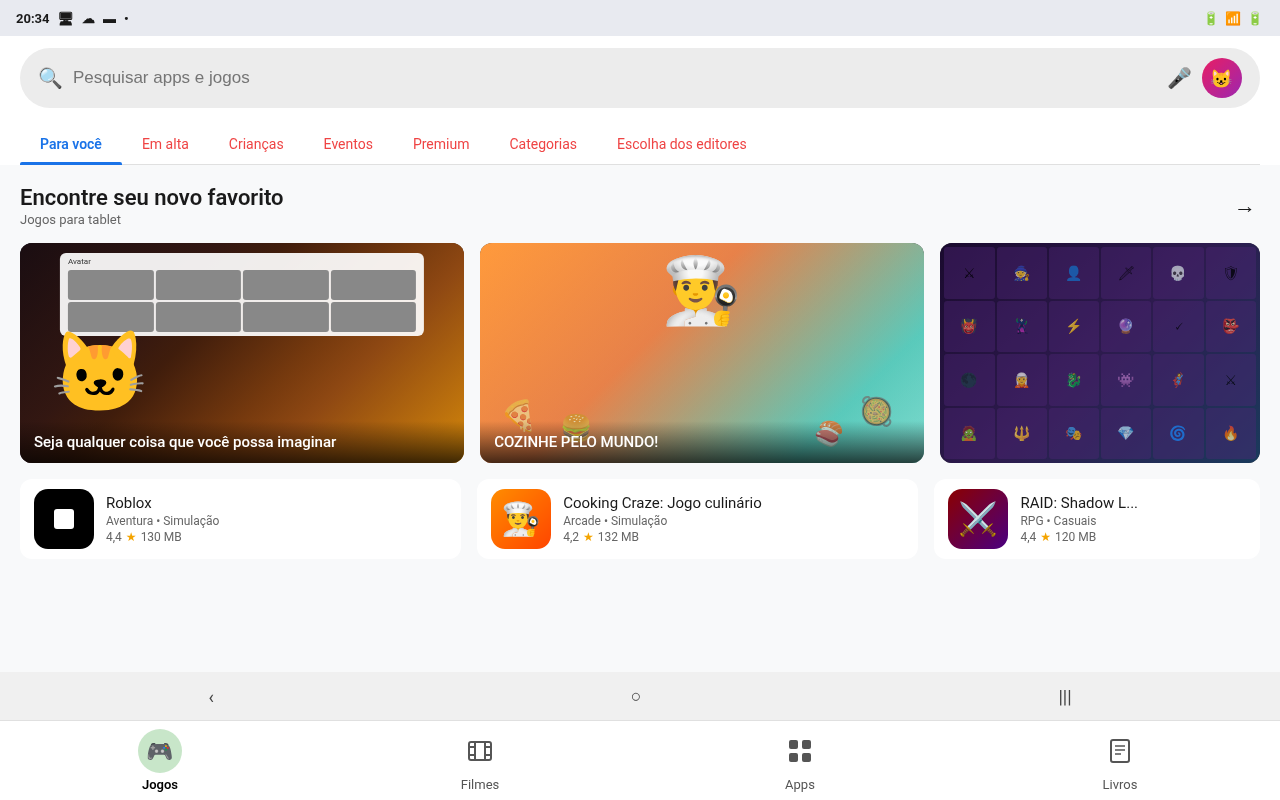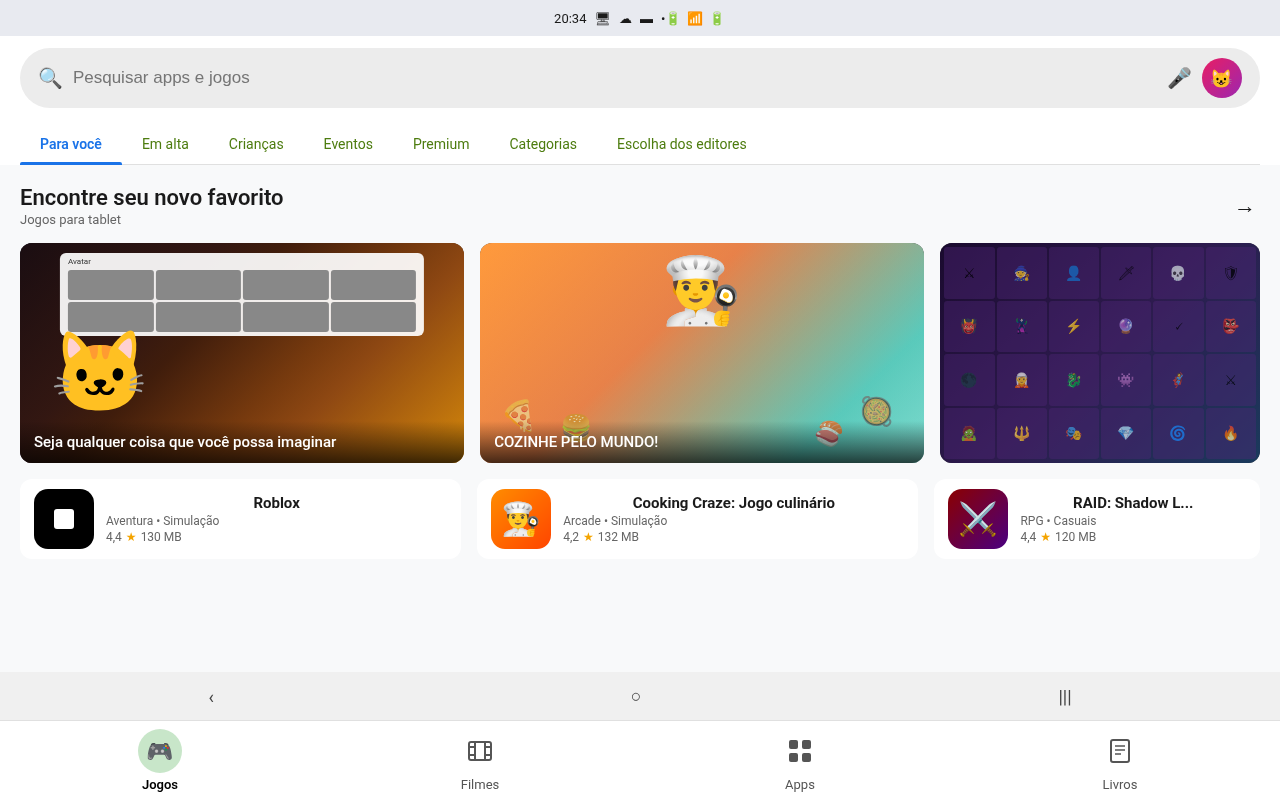--- a/index.html
+++ b/index.html
@@ -11,24 +11,24 @@
       overflow: hidden;
       position: relative;
     }
 
     
     .status-bar {
       background: #e8eaf0;
       height: 36px;
       display: flex;
       align-items: center;
-      justify-content: center;
+      justify-content: space-between;
       padding: 0 16px;
       font-size: 13px;
-      font-weight: 400;
+      font-weight: 700;
       color: #1a1a1a;
     }
     .status-left { display: flex; align-items: center; gap: 8px; }
     .status-right { display: flex; align-items: center; gap: 6px; }
 
     
     .top-area {
       background: #ffffff;
       padding: 12px 20px 0 20px;
     }
@@ -69,21 +69,21 @@
 
     
     .nav-tabs {
       display: flex;
       gap: 0;
       border-bottom: 1px solid #e0e0e0;
     }
     .nav-tab {
       padding: 12px 20px;
       font-size: 14px;
-      color: #4d7c0f;
+      color: #ef4444;
       cursor: pointer;
       white-space: nowrap;
       position: relative;
       font-weight: 400;
     }
     .nav-tab.active {
       color: #1a73e8;
       font-weight: 600;
     }
     .nav-tab.active::after {
@@ -217,21 +217,21 @@
       background: #000;
       color: white;
     }
     .cooking-icon-bg {
       background: linear-gradient(135deg, #ff8c00, #ff4500);
     }
     .raid-icon-bg {
       background: linear-gradient(135deg, #8b0000, #4a0080);
     }
     .app-info { flex: 1; }
-    .app-name { font-size: 15px; font-weight: 700; color: #1a1a1a; text-align: center; }
+    .app-name { font-size: 15px; font-weight: 400; color: #1a1a1a; }
     .app-category { font-size: 12px; color: #666; margin-top: 2px; }
     .app-meta { font-size: 12px; color: #666; margin-top: 2px; display: flex; align-items: flex-end; gap: 4px; }
     .star { color: #f4a400; }
 
     
     .bottom-nav {
       position: absolute;
       bottom: 0;
       left: 0;
       right: 0;

